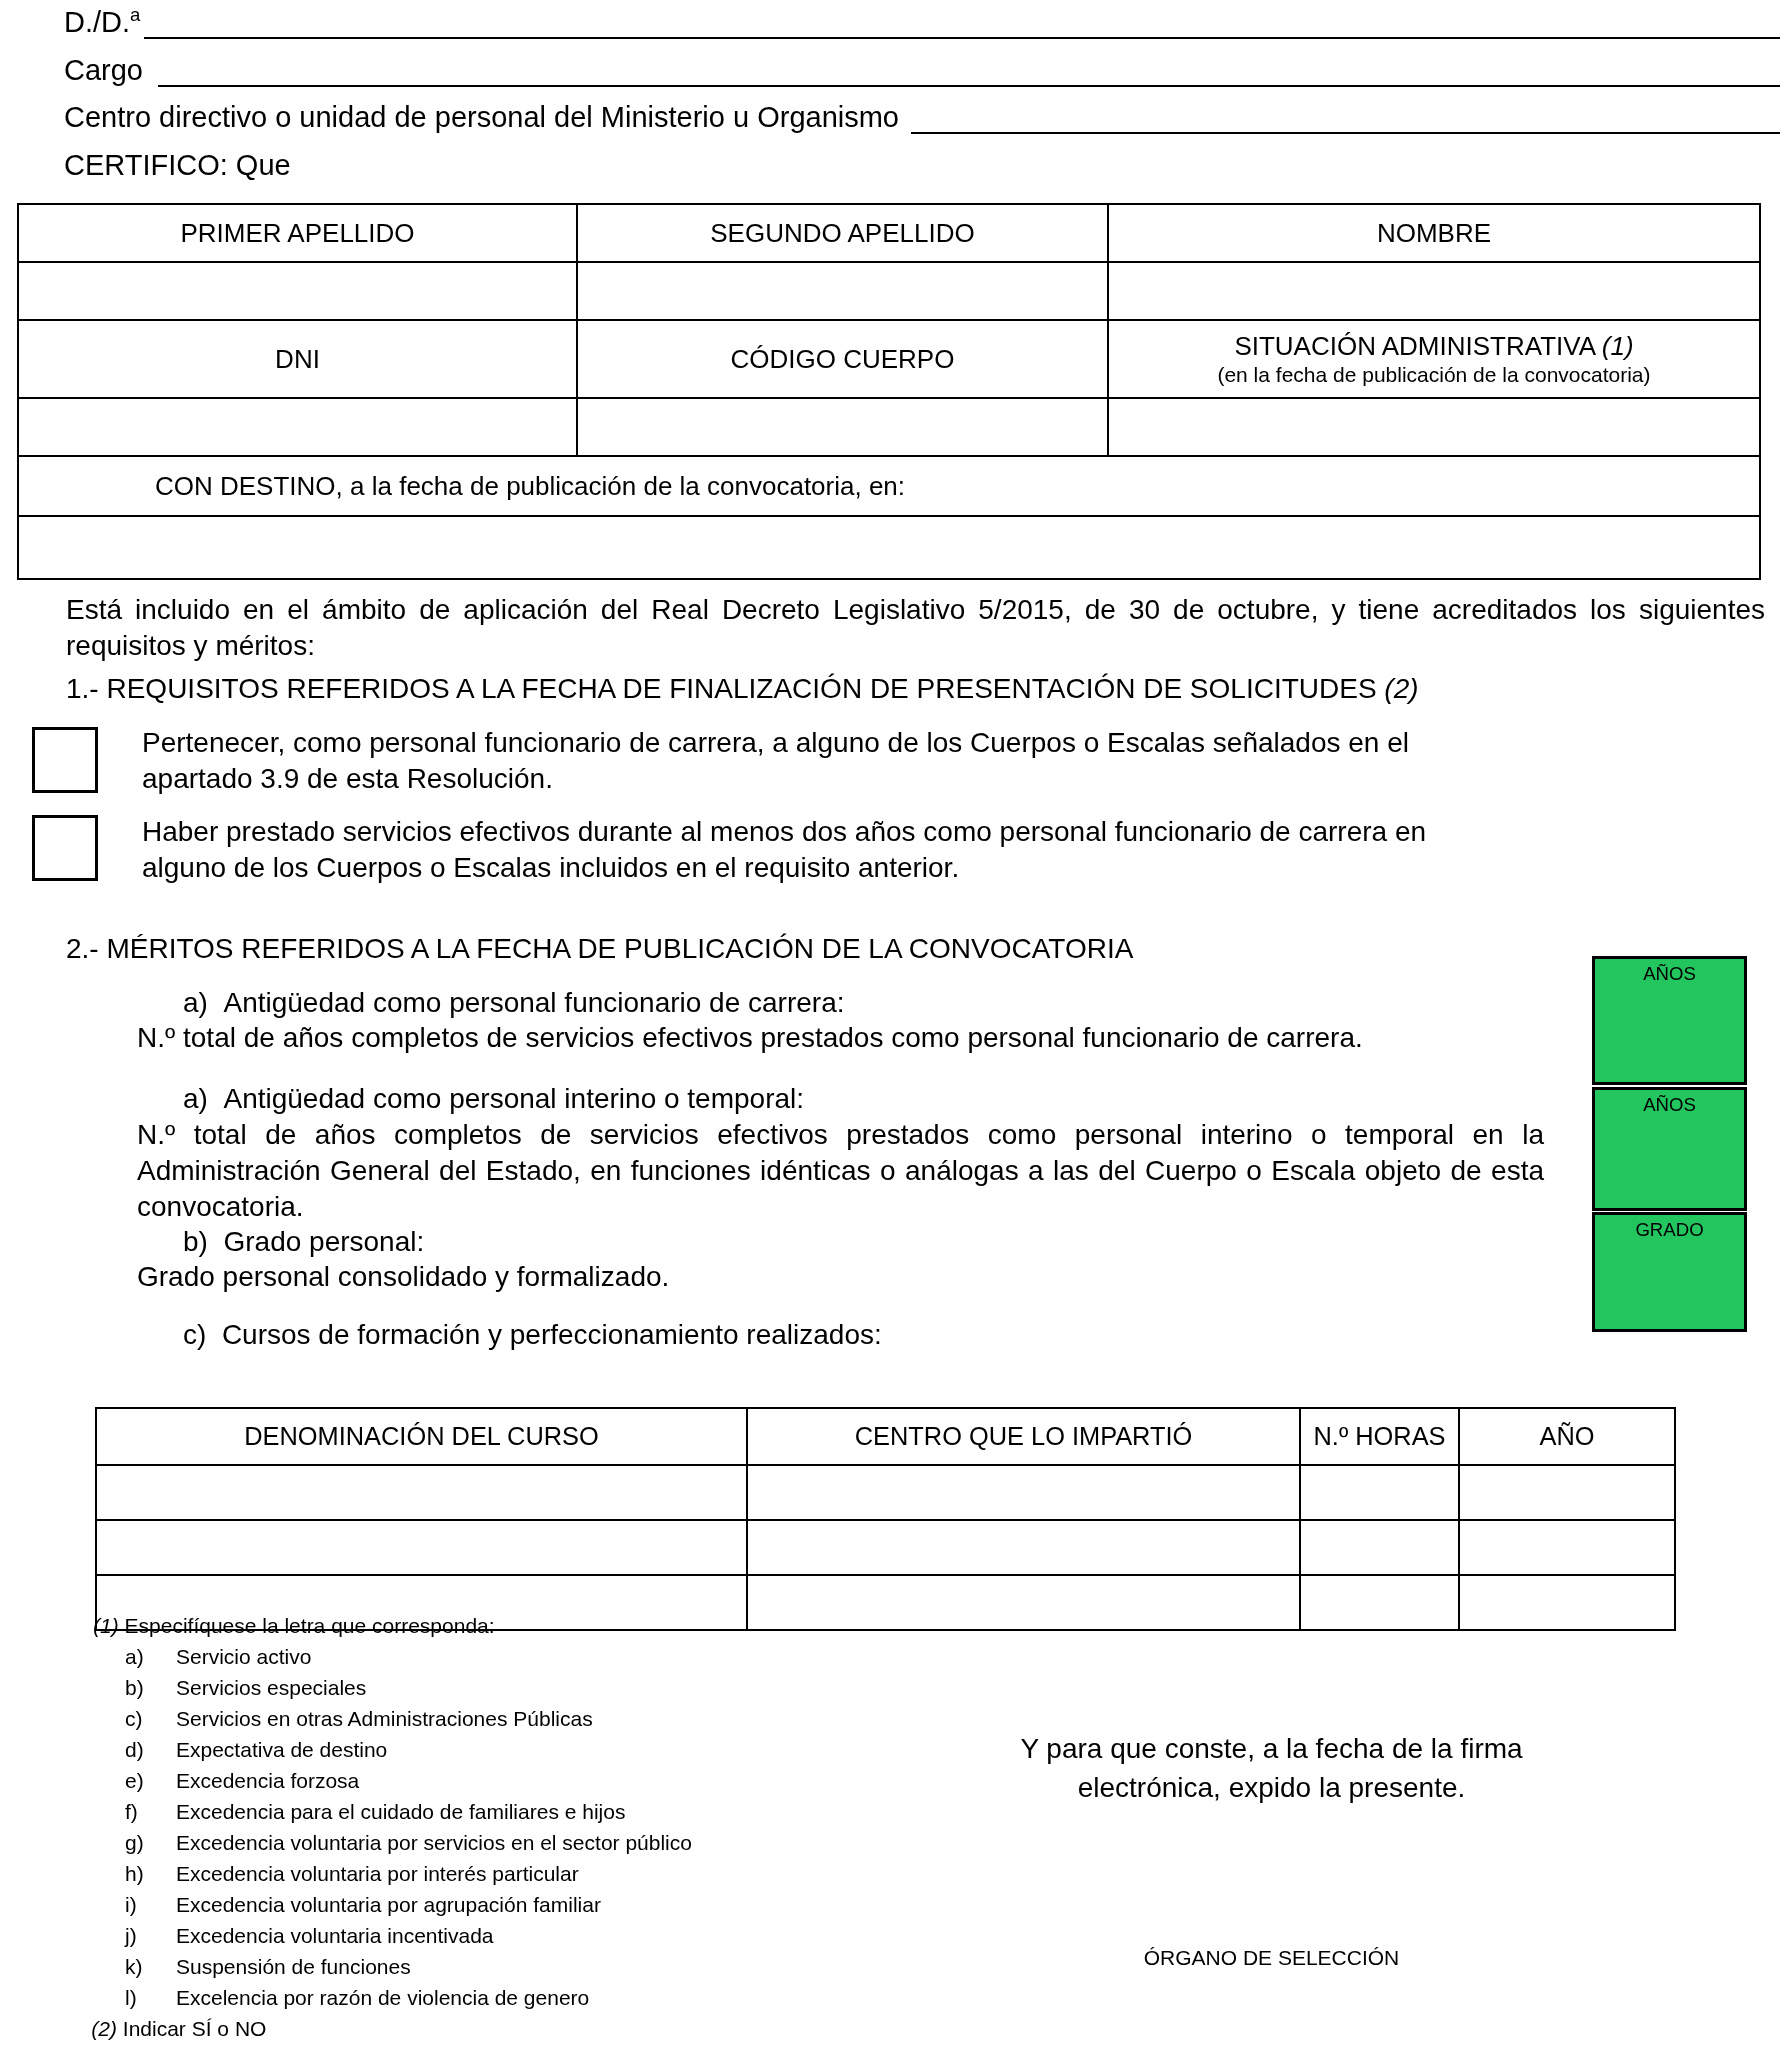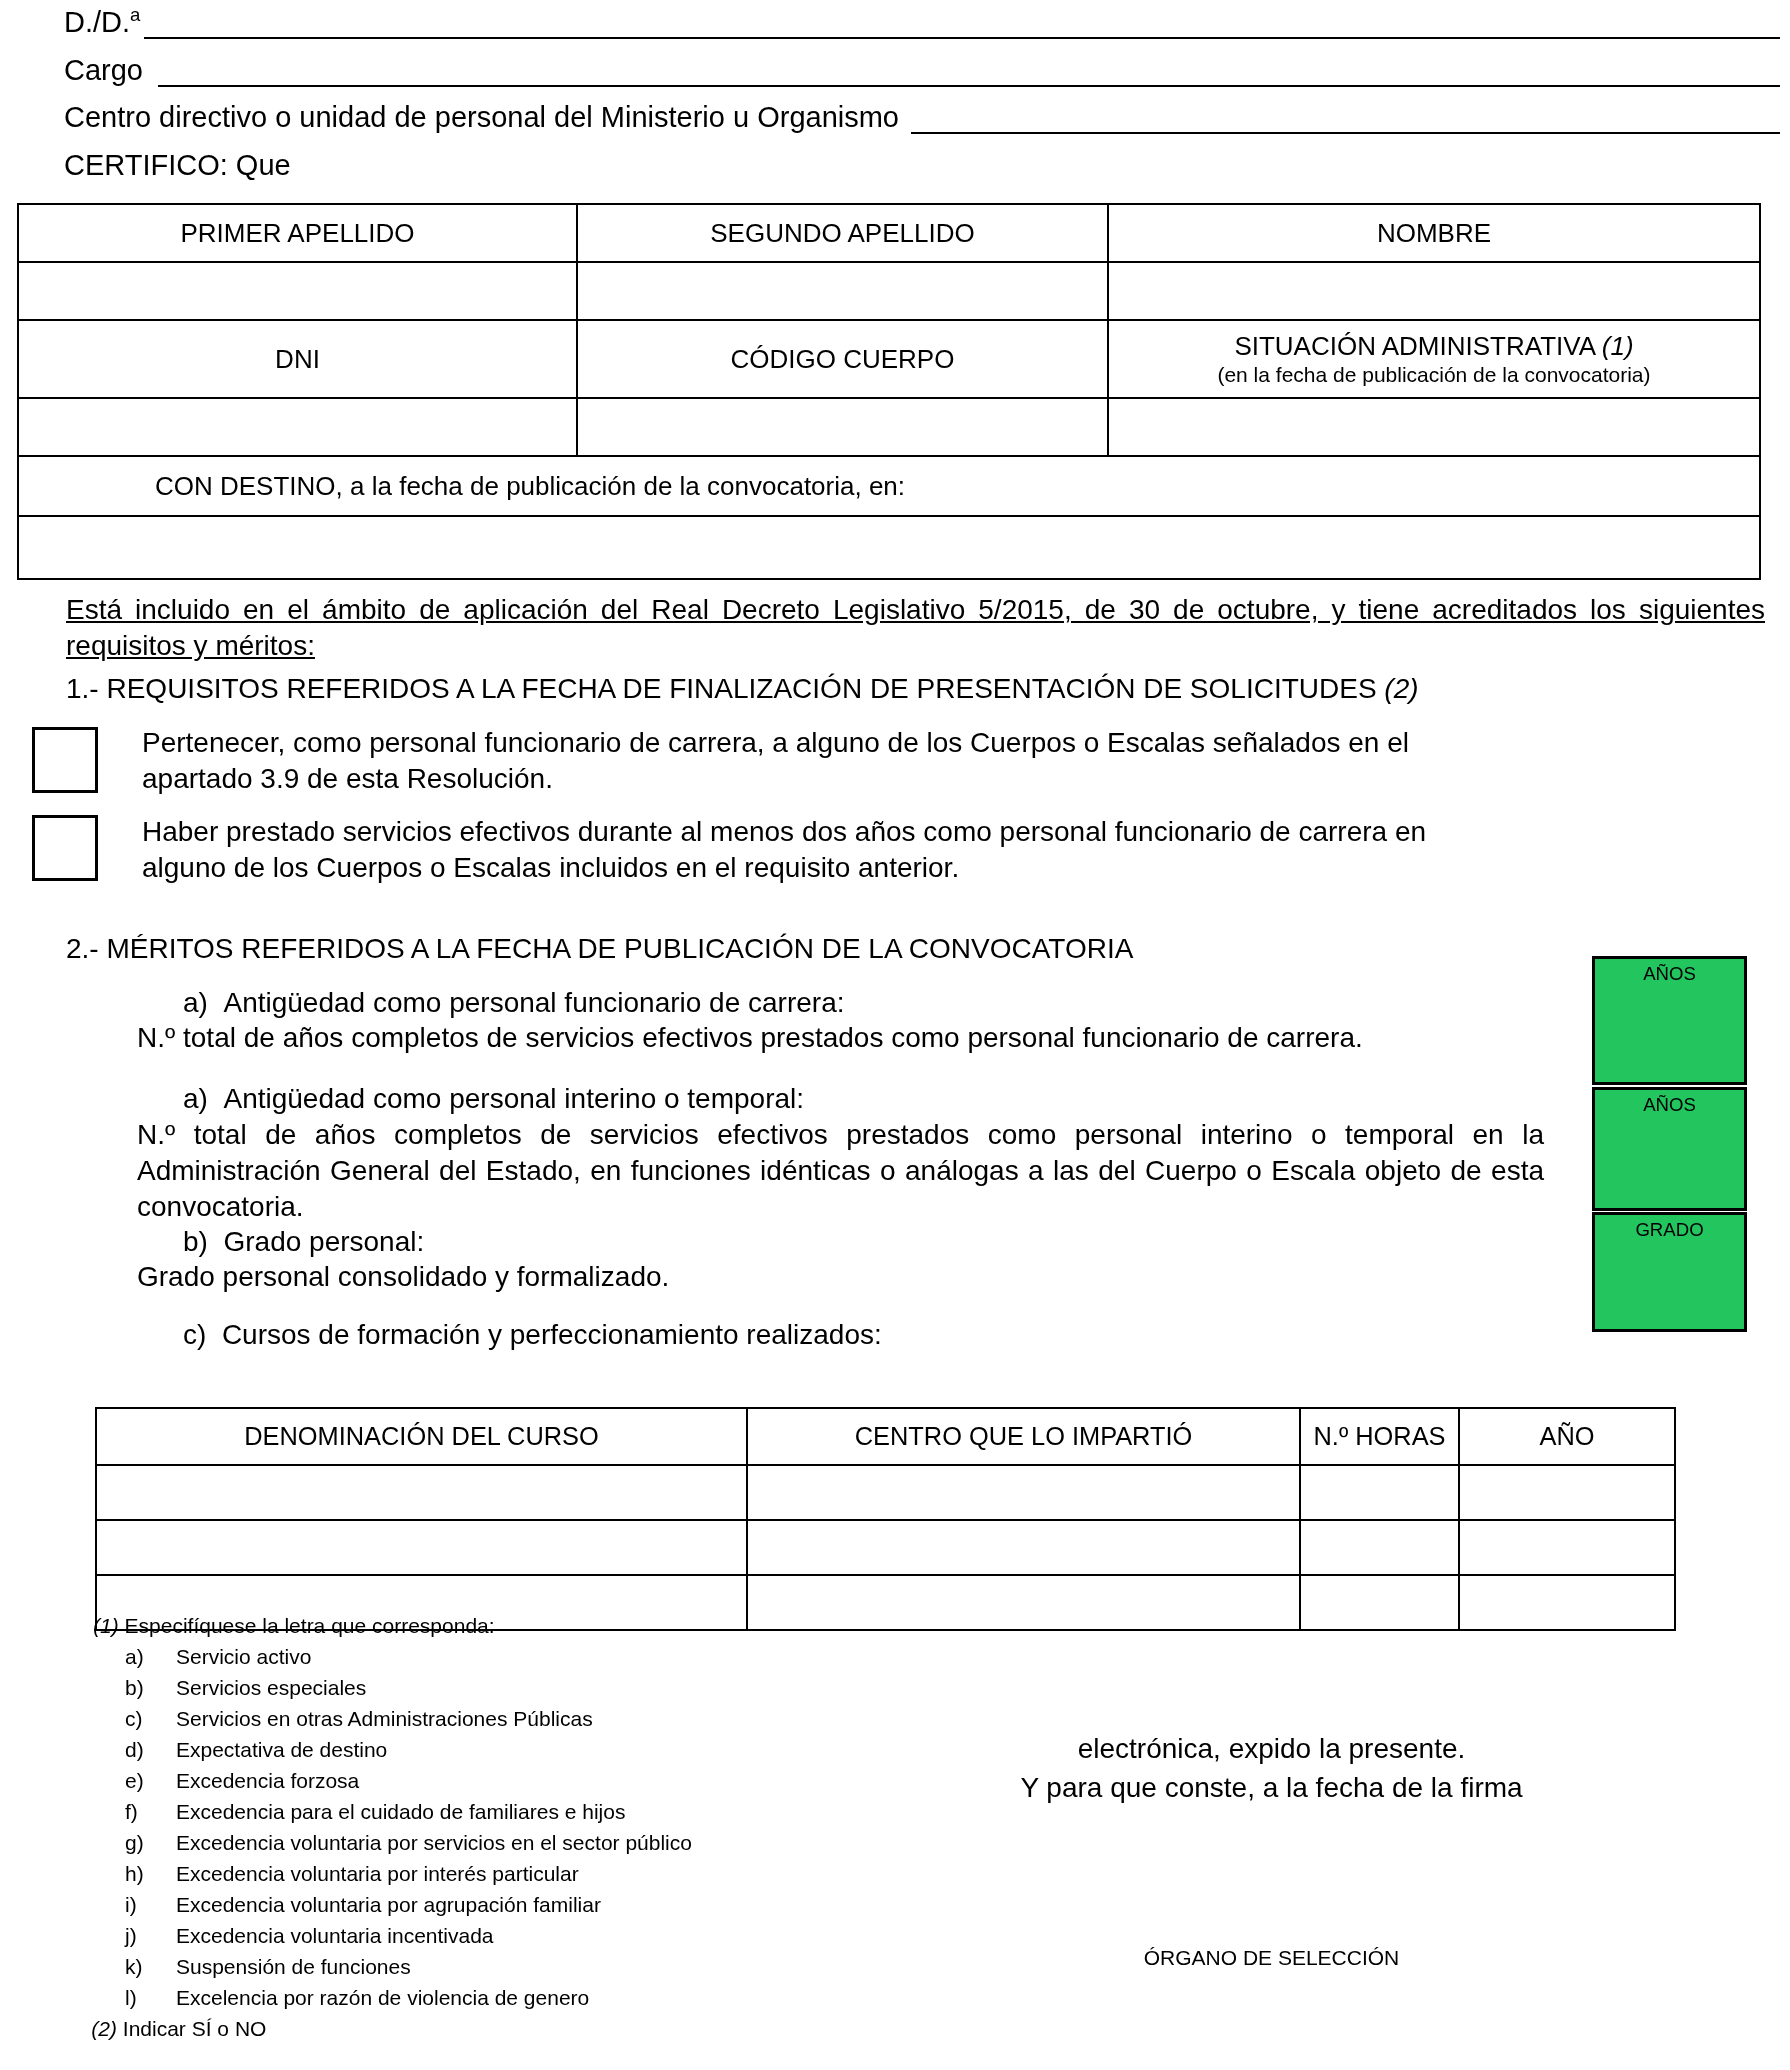--- a/index.html
+++ b/index.html
@@ -238,21 +238,21 @@
       </tr>
       <tr class="dest-row">
         <td colspan="3">CON DESTINO, a la fecha de publicación de la convocatoria, en:</td>
       </tr>
       <tr class="destblank-row">
         <td colspan="3"></td>
       </tr>
     </tbody>
   </table>
 
-  <div class="para" style="left:66px; top:592px; width:1699px;text-decoration:underline;">Está incluido en el ámbito de aplicación del Real Decreto Legislativo 5/2015, de 30 de octubre, y tiene acreditados los siguientes requisitos y méritos:</div>
+  <div class="para" style="left:66px; top:592px; width:1699px;">Está incluido en el ámbito de aplicación del Real Decreto Legislativo 5/2015, de 30 de octubre, y tiene acreditados los siguientes requisitos y méritos:</div>
 
   <div class="secthead" style="left:66px; top:671px;">
     <span>1.- REQUISITOS REFERIDOS A LA FECHA DE FINALIZACIÓN DE PRESENTACIÓN DE SOLICITUDES </span><span class="ital">(2)</span>
   </div>
 
   <div class="cbox" style="left:32px; top:727px;"></div>
   <div class="para nj" style="left:142px; top:725px; width:1331px;">Pertenecer, como personal funcionario de carrera, a alguno de los Cuerpos o Escalas señalados en el apartado 3.9 de esta Resolución.</div>
 
   <div class="cbox" style="left:32px; top:815px;"></div>
   <div class="para nj" style="left:142px; top:814px; width:1373px;">Haber prestado servicios efectivos durante al menos dos años como personal funcionario de carrera en alguno de los Cuerpos o Escalas incluidos en el requisito anterior.</div>
@@ -378,19 +378,19 @@
           <span class="fn-txt">Excelencia por razón de violencia de genero</span>
         </li>
     </ul>
     <div class="fn-tail">
       <span class="ital">(2)</span>
       <span>Indicar SÍ o NO</span>
     </div>
   </div>
 
   <div class="sig-text">
+    <div>Y para que conste, a la fecha de la firma</div>
     <div>electrónica, expido la presente.</div>
-    <div>Y para que conste, a la fecha de la firma</div>
   </div>
   <div class="sig-organ">ÓRGANO DE SELECCIÓN</div>
 
 </div>
 
 
 </body></html>

